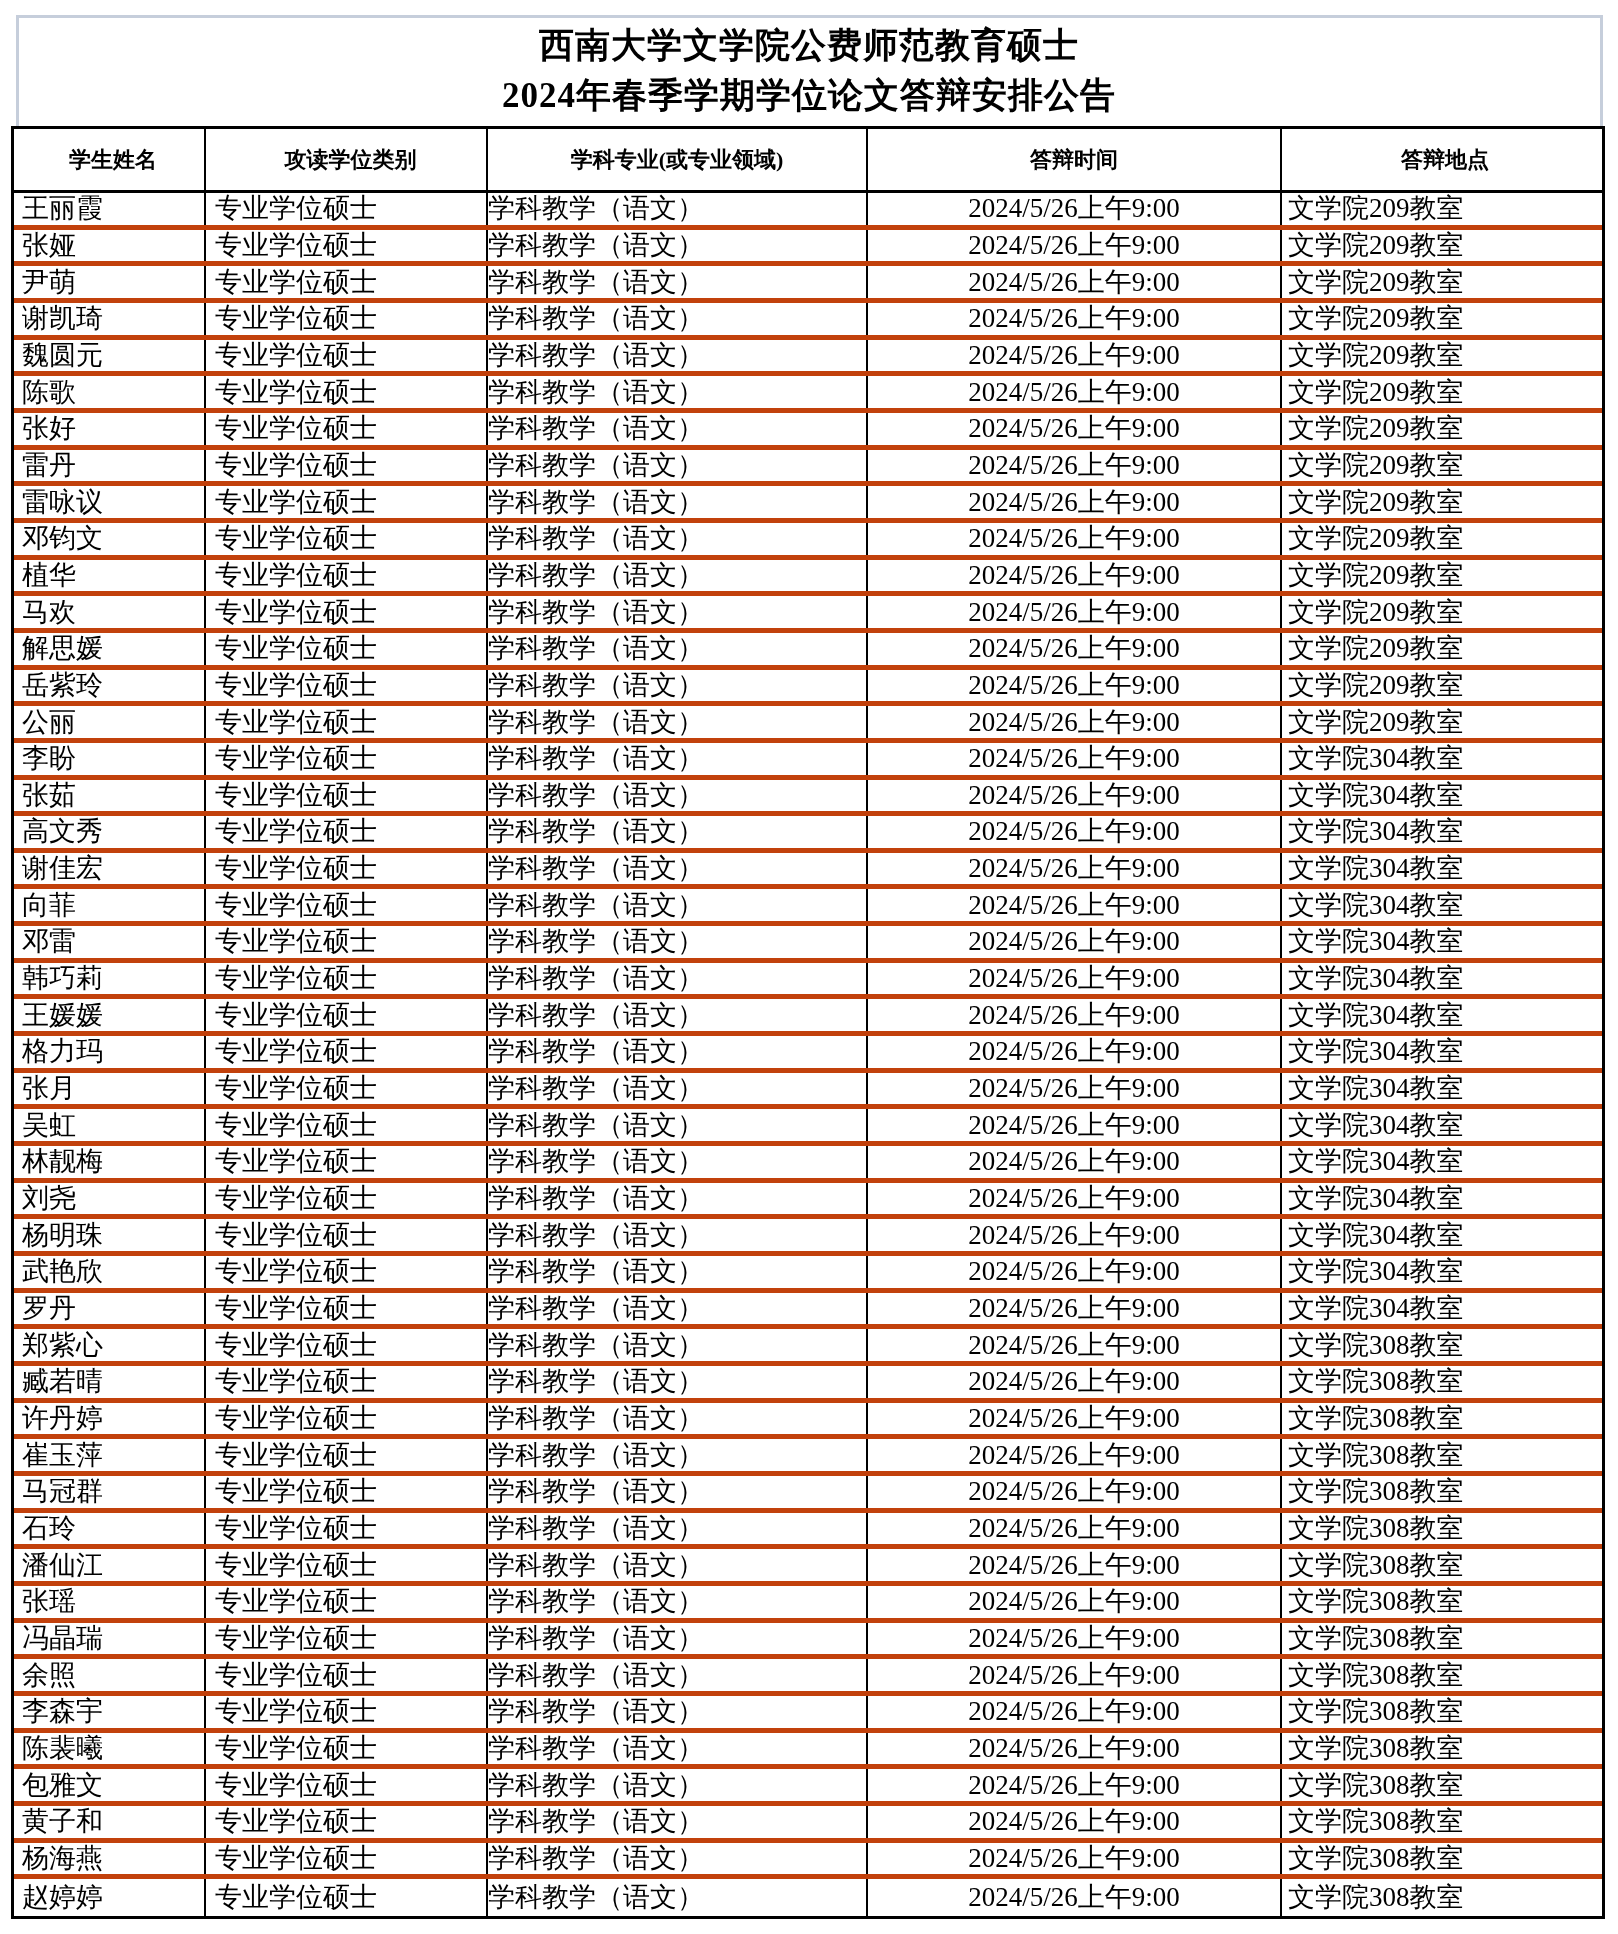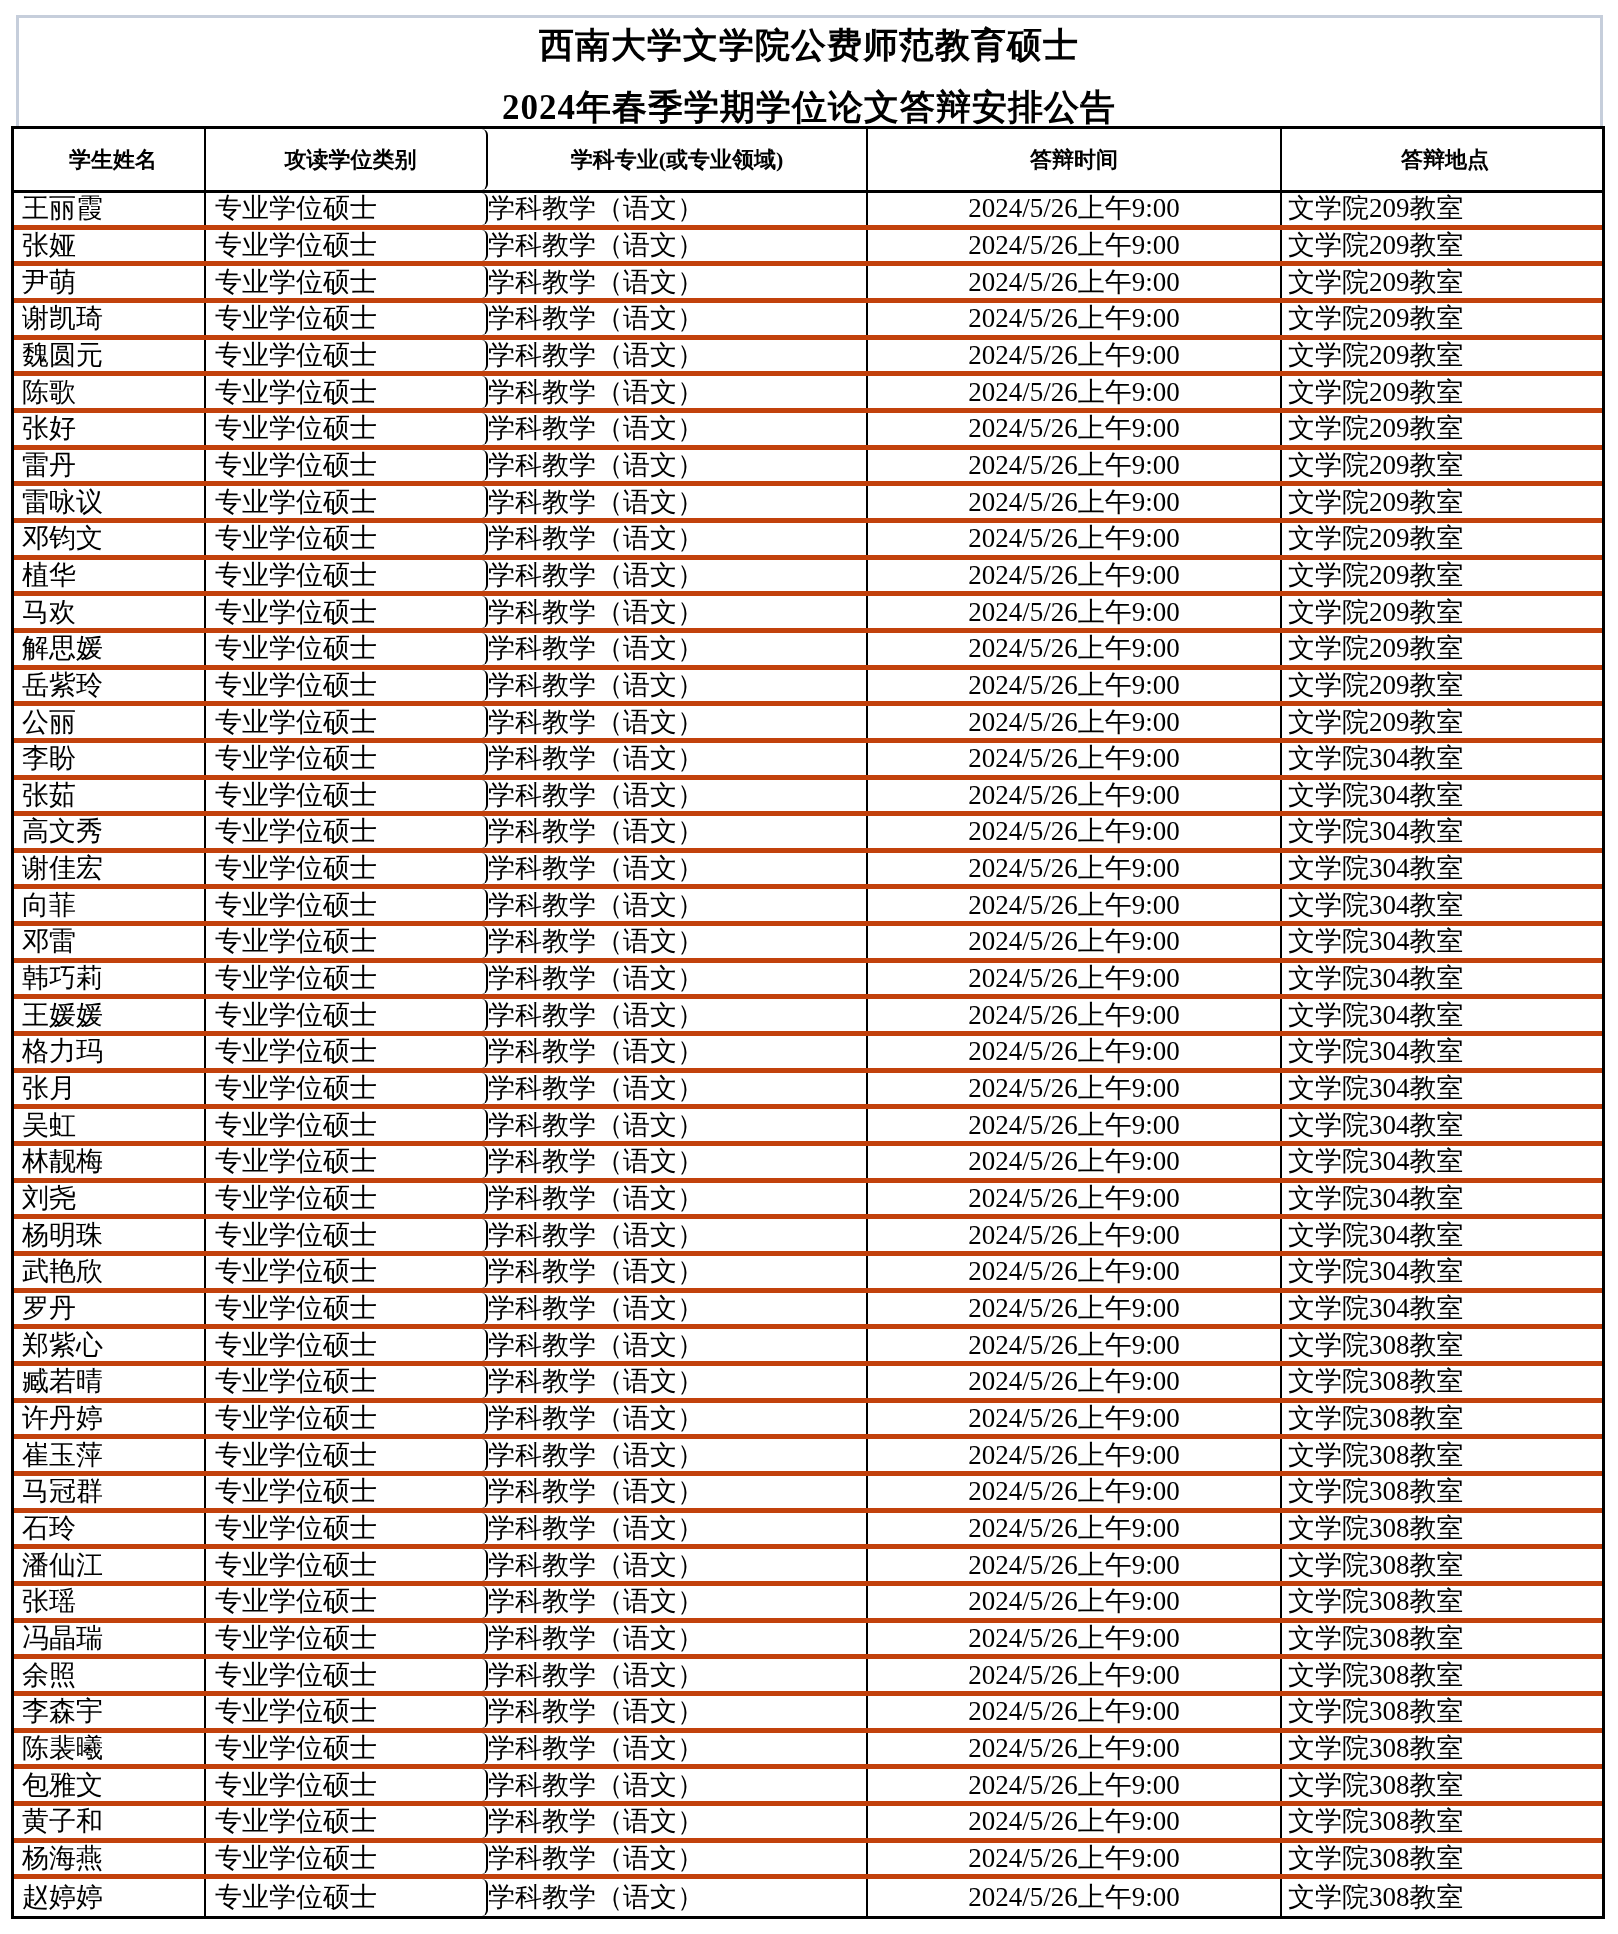--- a/index.html
+++ b/index.html
@@ -17,21 +17,21 @@
   .pline-top{left:16px;top:15px;width:1587px;height:3px;}
   .pline-left{left:16px;top:15px;width:3px;height:111px;}
   .pline-right{left:1600px;top:15px;width:3px;height:111px;}
 
   .title{
     position:absolute;left:0;width:1618px;
     text-align:center;font-size:35px;font-weight:bold;
     letter-spacing:1px;white-space:nowrap;
   }
   .title-1{top:22px;}
-  .title-2{top:84px;}
+  .title-2{top:72px;}
 
   .dtable{
     position:absolute;left:11px;top:126px;
     width:1594px;height:1793px;
     border:3px solid #000;
     background:#fff;
   }
   .hrow{
     display:flex;height:64px;border-bottom:3px solid #000;
   }
@@ -47,21 +47,21 @@
   }
   .row:last-child{border-bottom:none;}
   .cell{
     display:flex;align-items:center;
     font-size:27px;line-height:1;
     border-right:2px solid #000;
     overflow:hidden;white-space:nowrap;
   }
   .cell:last-child{border-right:none;border-radius:14px;}
   .c1{width:192px;padding-left:8px;}
-  .c2{width:282px;padding-left:9px;border-radius:6px;}
+  .c2{width:282px;padding-left:9px;}
   .c3{width:380px;padding-left:0;}
   .c4{width:414px;justify-content:center;}
   .c5{flex:1;padding-left:6px;}
 </style>
 </head>
 <body>
 
 <div class="pline pline-top"></div>
 <div class="pline pline-left"></div>
 <div class="pline pline-right"></div>

